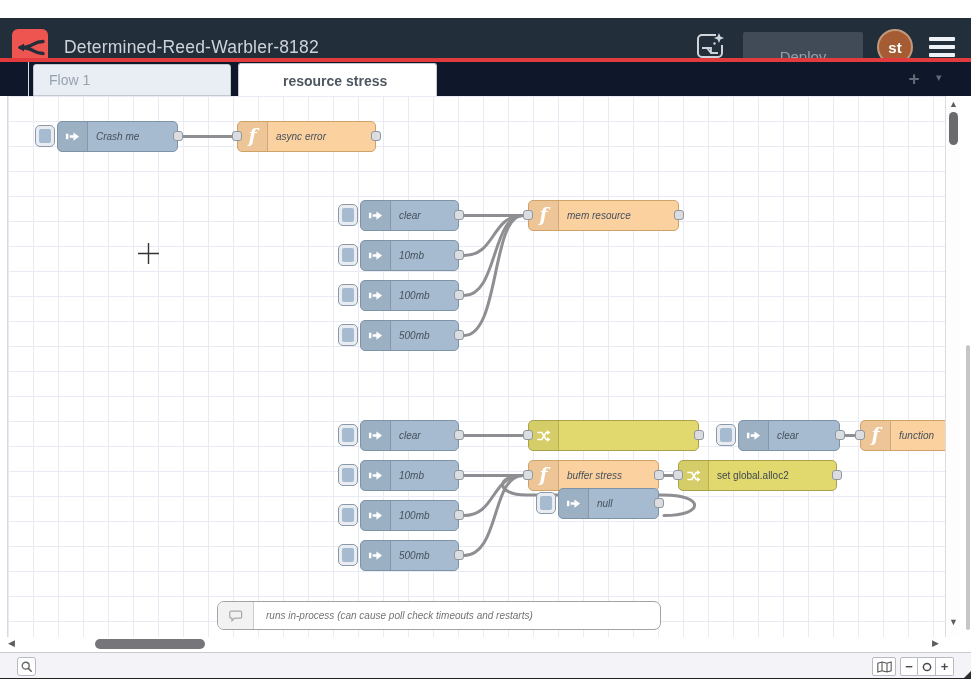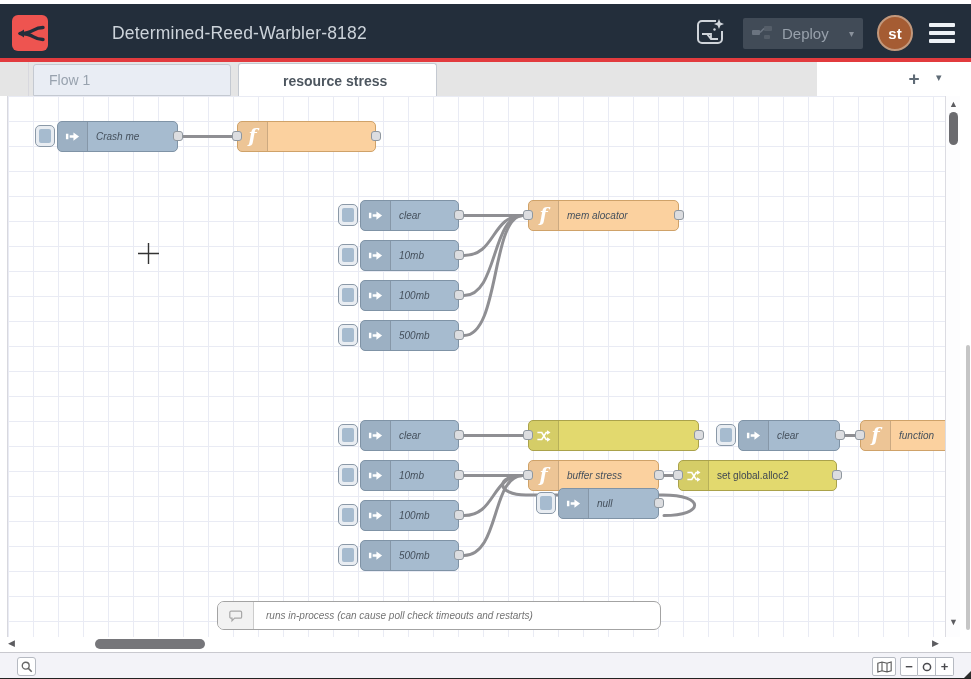--- a/index.html
+++ b/index.html
@@ -1,37 +1,37 @@
 <!DOCTYPE html>
 <html style="--header_bg: #232e3b; --accent_red: #e23b3e; --inject: #a6bbcf; --function: #fbd19f; --change: #e2d96e;"><head>
 <meta charset="utf-8">
 <style>
   * { margin:0; padding:0; box-sizing:border-box; }
   html,body { font-family:"Liberation Sans", sans-serif; }
   #app { position:relative; width:971px; height:679px; background:#fff; overflow:hidden; border-bottom:1px solid #222; }
 
   
-  #header { position:absolute; left:0; top:4px; width:971px; height:58px;
-            background:var(--header_bg,#232e3b); display:flex; align-items:center;gap:48px; }
+  #header { position:absolute; left:0; top:18px; width:971px; height:58px;
+            background:var(--header_bg,#232e3b); display:flex; align-items:center; }
   #redline { position:absolute; left:0; top:58px; width:971px; height:4px; background:var(--accent_red,#e23b3e); }
   .logo { margin-left:12px; width:36px; height:36px; flex:none; }
   .app-title { margin-left:16px; color:#ccd3da; font-size:17.5px; letter-spacing:.2px; }
   .hdr-right { margin-left:auto; display:flex; align-items:center; gap:14px; margin-right:14px; }
   .assist { width:38px; height:36px; display:flex; align-items:center; justify-content:center; cursor:pointer; }
   .deploy-btn { width:120px; height:31px; background:#414b57; border-radius:2px; display:flex;
-                align-items:center; padding:15px 9px; gap:8px; cursor:default; }
+                align-items:center; padding:8px 9px; gap:8px; cursor:default;flex-direction:column; }
   .deploy-btn .dlabel { color:#97a0ab; font-size:15px; }
   .deploy-btn .dcaret { margin-left:auto; color:#8a929c; font-size:10px; }
   .avatar { width:36px; height:36px; border-radius:50%; background:#a55c33; border:2px solid #c2987c;
             color:#fff; font-weight:bold; font-size:15px; display:flex; align-items:center; justify-content:center; cursor:pointer; }
   .burger { display:flex; flex-direction:column; gap:4px; cursor:pointer; padding:4px 2px; }
   .burger div { width:26px; height:4px; background:#eef2f6; border-radius:1px; }
 
   
-  #tabbar { position:absolute; left:0; top:62px; width:817px; height:34px; background:#e5e5e5; }
+  #tabbar { position:absolute; left:0; top:62px; width:971px; height:34px; background:#0f172a; }
   .tab-left-gutter { position:absolute; left:0; top:0; width:29px; height:34px; border-right:1px solid #d8d8de; }
   .tab { position:absolute; top:2px; height:32px; font-size:14px; display:flex; align-items:center;
          padding-left:15px; border:1px solid #c4c9d1; border-radius:3px 3px 0 0; cursor:pointer; }
   .tab.inactive { left:33px; width:198px; background:#e9edf4; color:#98a2ae; }
   .tab.active { left:238px; top:1px; height:34px; width:199px; background:#fff; color:#4d565f;
                 font-weight:bold; border-bottom:none;padding-left:44px; }
   .tab-add { position:absolute; left:903px; top:6px; width:22px; height:22px; text-align:center;
              font-size:19px; font-weight:bold; color:#5f6b76; line-height:22px; cursor:pointer; }
   .tab-menu { position:absolute; left:936px; top:9px; font-size:11px; color:#5f6b76; cursor:pointer; }
 
@@ -179,20 +179,21 @@
           </svg>
       </div>
       <span class="lbl">Crash me</span>
       <div class="port out"></div>
     </div>
 
     <div class="node func" style="left:229px;top:25px;width:139px">
       <div class="icon-area">
           <span class="ficon">f</span>
         </div>
+      <span class="lbl">async error</span>
       <div class="port in"></div>
       <div class="port out"></div>
     </div>
 
     <div class="node inject" style="left:352px;top:104px;width:99px">
       <div class="inj-btn">
           <div></div>
         </div>
       <div class="icon-area">
         <svg width="15" height="15" viewBox="0 0 16 16">
@@ -236,21 +237,21 @@
           </svg>
       </div>
       <span class="lbl">500mb</span>
       <div class="port out"></div>
     </div>
 
     <div class="node func" style="left:520px;top:104px;width:151px">
       <div class="icon-area">
           <span class="ficon">f</span>
         </div>
-      <span class="lbl">mem alocator</span>
+      <span class="lbl">mem resource</span>
       <div class="port in"></div>
       <div class="port out"></div>
     </div>
 
     <div class="node inject" style="left:352px;top:324px;width:99px">
       <div class="inj-btn">
           <div></div>
         </div>
       <div class="icon-area">
         <svg width="15" height="15" viewBox="0 0 16 16">

